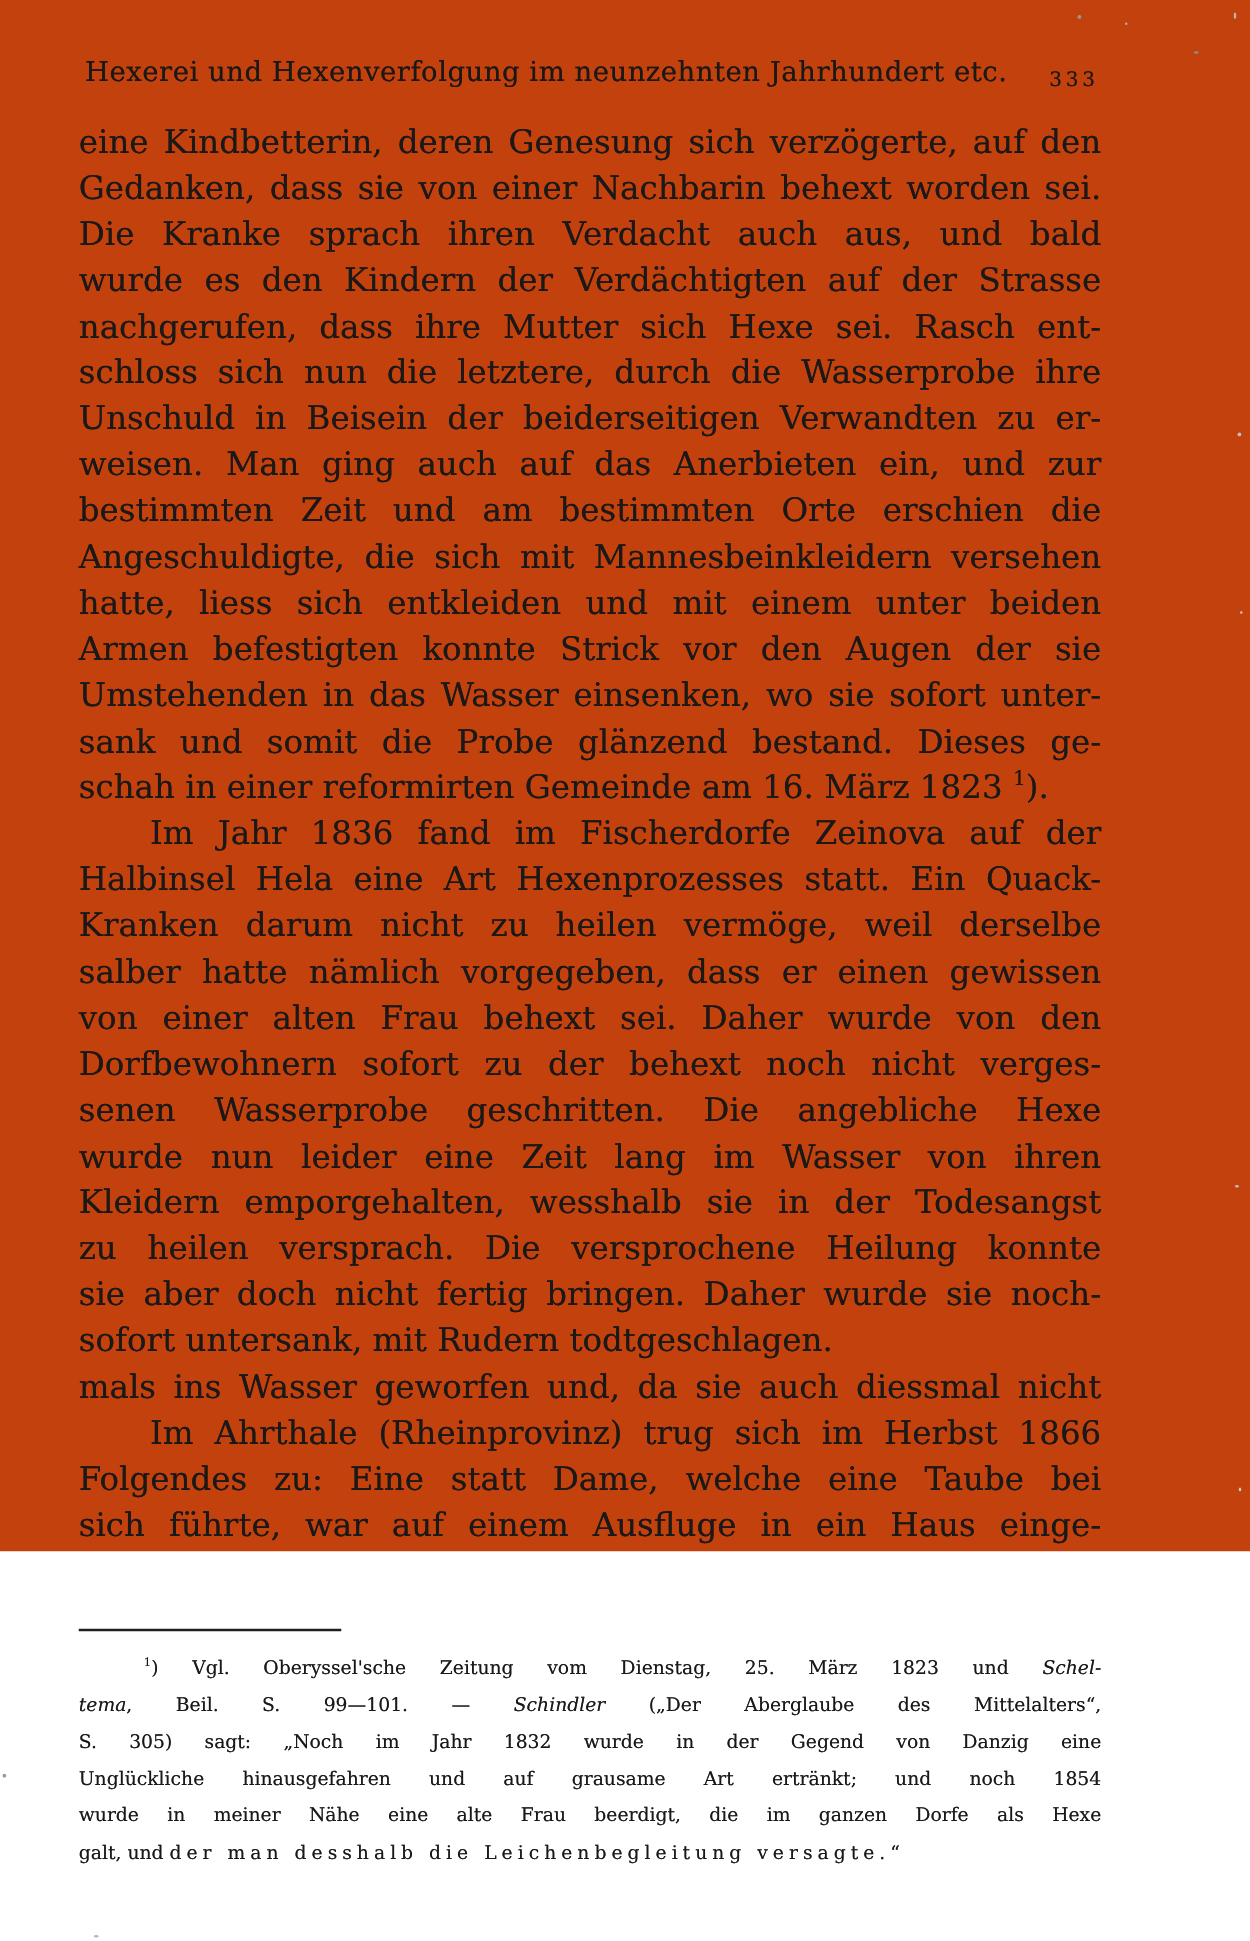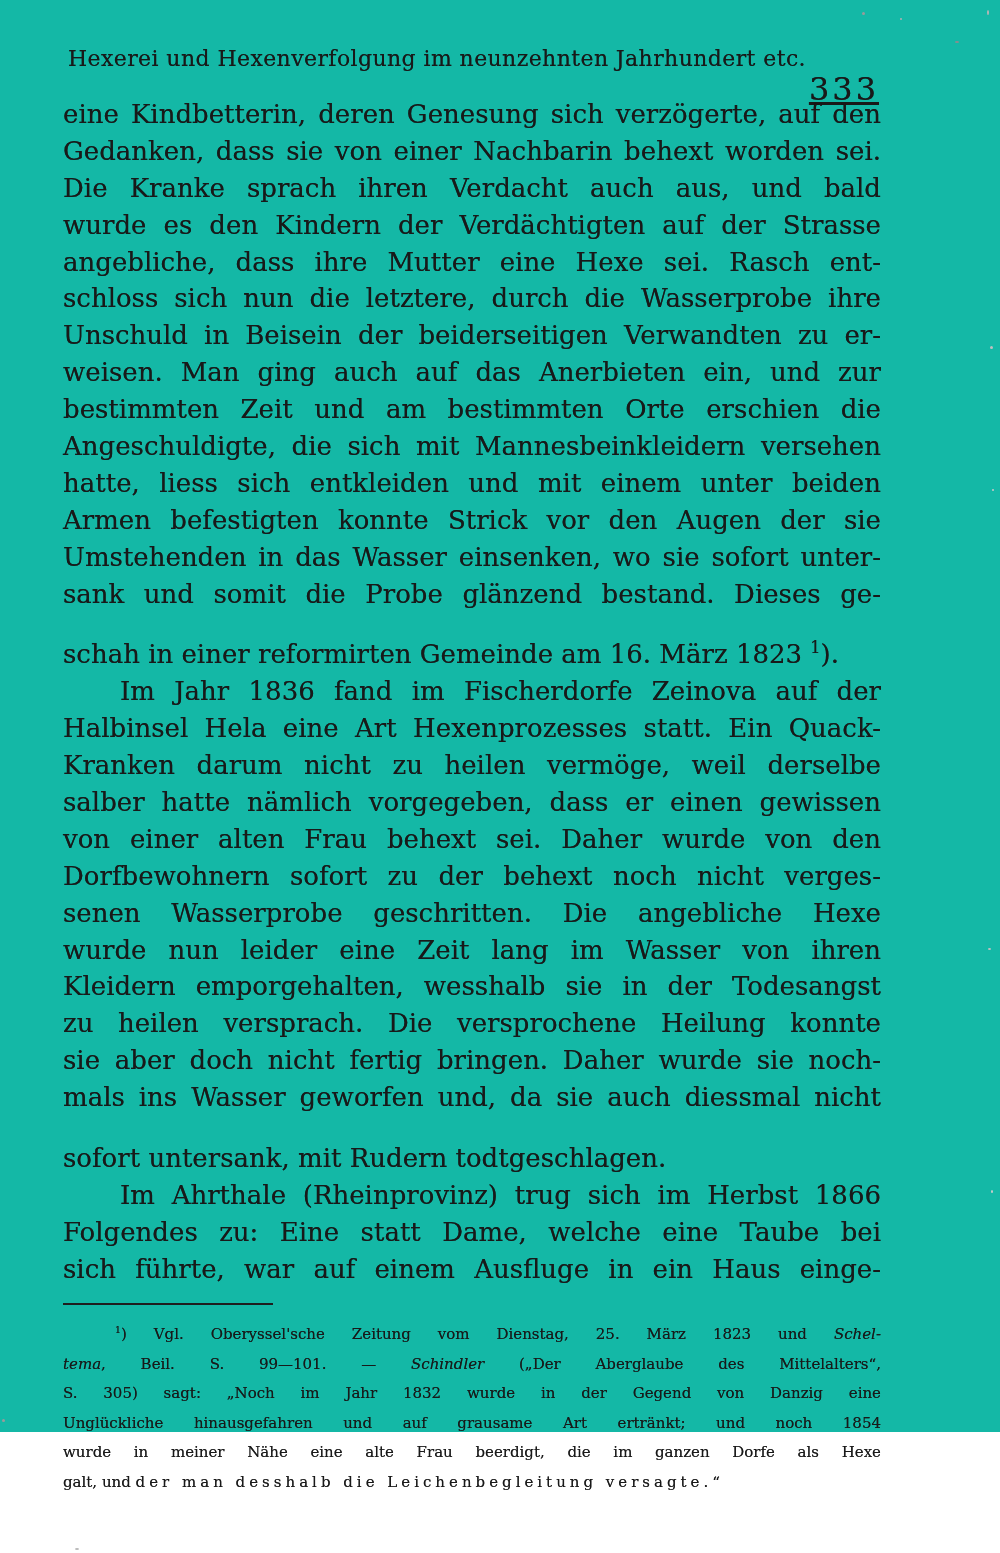--- a/index.html
+++ b/index.html
@@ -4,56 +4,55 @@
 <style>
   html, body { margin: 0; padding: 0; }
   body {
     width: 1000px; height: 1553px;
     background: #ffffff;
     font-family: "DejaVu Serif", serif;
     overflow: hidden;
   }
   .page {
     position: relative;
-    width: 1000px; height: 1432px;
-    background: #14b8a6;
+    width: 1000px; height: 1241px;
+    background: #c2410c;
     color: #191919;
     text-shadow: 0 0 0.45px rgba(10,10,10,0.65); 
   }
   
   .page-header {
     position: absolute;
     top: 44px; left: 63px; width: 818px; height: 44px;
   }
   .running-title {
     position: absolute; left: 0; right: 70px; top: 2px;
     text-align: center;
     font-size: 22px;
     letter-spacing: 0.4px;
     white-space: nowrap;
   }
   .page-number {
-    position: absolute; right: 2px; top: 26px;
-    font-size: 32px;
+    position: absolute; right: 2px; top: 10px;
+    font-size: 16px;
     letter-spacing: 3px;
-    text-decoration: underline;
   }
   
   .body-text {
     position: absolute;
     top: 96px; left: 63px; width: 818px;
   }
   .bline {
     font-size: 26px;
     height: 36.9px; line-height: 36.9px;
     text-align: justify;
     text-align-last: justify;
     overflow: visible;
   }
-  .bline.noj { text-align-last: left; margin-top: 24px; }
+  .bline.noj { text-align-last: left; }
   .bline.ind { text-indent: 57px; }
   
   .footnote-rule {
     position: absolute;
     top: 1303px; left: 63px; width: 210px;
     border-top: 2px solid #1e1e1e;
   }
   .footnote {
     position: absolute;
     top: 1320px; left: 63px; width: 818px;
@@ -82,21 +81,21 @@
     <div class="running-title">Hexerei und Hexenverfolgung im neunzehnten Jahrhundert etc.</div>
     <div class="page-number">333</div>
   </header>
 
   <main class="body-text">
       <div>
         <div class="bline"><span>eine Kindbetterin, deren Genesung sich verzögerte, auf den</span></div>
         <div class="bline"><span>Gedanken, dass sie von einer Nachbarin behext worden sei.</span></div>
         <div class="bline"><span>Die Kranke sprach ihren Verdacht auch aus, und bald</span></div>
         <div class="bline"><span>wurde es den Kindern der Verdächtigten auf der Strasse</span></div>
-        <div class="bline"><span>angebliche, dass ihre Mutter eine Hexe sei. Rasch ent-</span></div>
+        <div class="bline"><span>nachgerufen, dass ihre Mutter sich Hexe sei. Rasch ent-</span></div>
         <div class="bline"><span>schloss sich nun die letztere, durch die Wasserprobe ihre</span></div>
         <div class="bline"><span>Unschuld in Beisein der beiderseitigen Verwandten zu er-</span></div>
         <div class="bline"><span>weisen. Man ging auch auf das Anerbieten ein, und zur</span></div>
         <div class="bline"><span>bestimmten Zeit und am bestimmten Orte erschien die</span></div>
         <div class="bline"><span>Angeschuldigte, die sich mit Mannesbeinkleidern versehen</span></div>
         <div class="bline"><span>hatte, liess sich entkleiden und mit einem unter beiden</span></div>
         <div class="bline"><span>Armen befestigten konnte Strick vor den Augen der sie</span></div>
         <div class="bline"><span>Umstehenden in das Wasser einsenken, wo sie sofort unter-</span></div>
         <div class="bline"><span>sank und somit die Probe glänzend bestand. Dieses ge-</span></div>
         <div class="bline noj"><span>schah in einer reformirten Gemeinde am 16. März 1823 </span><span class="sup">1</span><span>).</span></div>
@@ -106,22 +105,22 @@
         <div class="bline"><span>Halbinsel Hela eine Art Hexenprozesses statt. Ein Quack-</span></div>
         <div class="bline"><span>Kranken darum nicht zu heilen vermöge, weil derselbe</span></div>
         <div class="bline"><span>salber hatte nämlich vorgegeben, dass er einen gewissen</span></div>
         <div class="bline"><span>von einer alten Frau behext sei. Daher wurde von den</span></div>
         <div class="bline"><span>Dorfbewohnern sofort zu der behext noch nicht verges-</span></div>
         <div class="bline"><span>senen Wasserprobe geschritten. Die angebliche Hexe</span></div>
         <div class="bline"><span>wurde nun leider eine Zeit lang im Wasser von ihren</span></div>
         <div class="bline"><span>Kleidern emporgehalten, wesshalb sie in der Todesangst</span></div>
         <div class="bline"><span>zu heilen versprach. Die versprochene Heilung konnte</span></div>
         <div class="bline"><span>sie aber doch nicht fertig bringen. Daher wurde sie noch-</span></div>
+        <div class="bline noj"><span>sofort untersank, mit Rudern todtgeschlagen.</span></div>
         <div class="bline"><span>mals ins Wasser geworfen und, da sie auch diessmal nicht</span></div>
-        <div class="bline noj"><span>sofort untersank, mit Rudern todtgeschlagen.</span></div>
       </div>
       <div>
         <div class="bline ind"><span>Im Ahrthale (Rheinprovinz) trug sich im Herbst 1866</span></div>
         <div class="bline"><span>Folgendes zu: Eine statt Dame, welche eine Taube bei</span></div>
         <div class="bline"><span>sich führte, war auf einem Ausfluge in ein Haus einge-</span></div>
       </div>
     </main>
 
   <div class="footnote-rule"></div>
 

